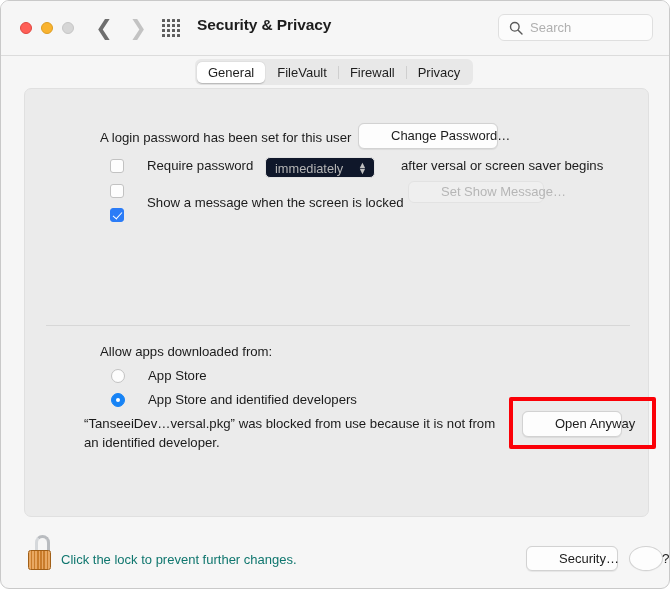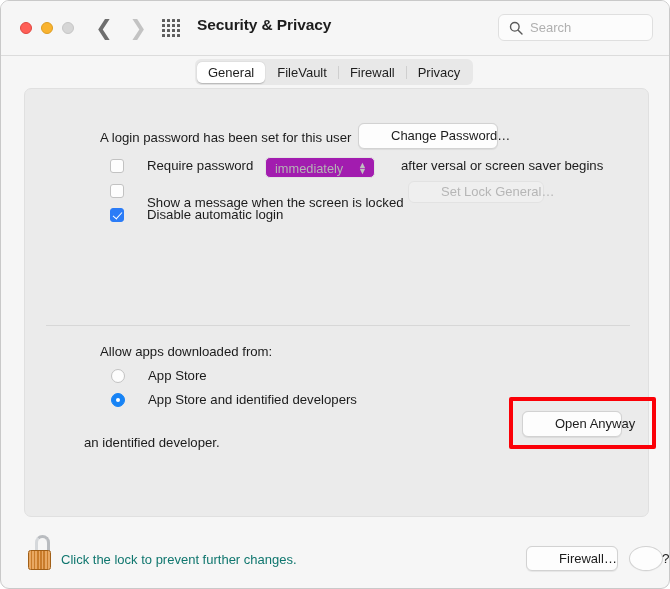--- a/index.html
+++ b/index.html
@@ -212,21 +212,21 @@
     width: 4px; height: 4px;
     border-radius: 50%;
     background: #ffffff;
   }
 
   
   #popup-immediately {
     position: absolute;
     left: 240px; top: 155px;
     width: 110px; height: 21px;
-    background: #a21caf;
+    background: #0f172a;
     border: 1px solid #e3e3e3;
     border-radius: 5px;
   }
   #popup-immediately-label {
     position: absolute;
     left: 9px; top: 3px;
     font-size: 12.8px;
     color: #b4b4b4;
   }
   #popup-chevrons {
@@ -383,46 +383,46 @@
       <div id="popup-chevrons">
         <div>▲</div>
           <div>▼</div>
       </div>
     </div>
 
     <div class="lbl" style="left:360px; top:69px;">after versal or screen saver begins</div>
 
     <div class="cbox" style="left:85px; top:95px;"></div>
     <div class="lbl" style="left:106px; top:106px;">Show a message when the screen is locked</div>
-    <div class="pushbtn disabled" style="left:383px; top:92px; width:136px; height:22px; line-height:20px;">Set Lock General…</div>
+    <div class="pushbtn disabled" style="left:383px; top:92px; width:136px; height:22px; line-height:20px;">Set Show Message…</div>
 
     <div class="cbox checked" style="left:85px; top:119px;"></div>
-    <div class="lbl" style="left:106px; top:118px;">Disable automatic login</div>
 
     <div id="divider"></div>
 
     <div class="lbl" style="left:59px; top:255px;text-align:right;">Allow apps downloaded from:</div>
 
     <div class="radio" style="left:86px; top:280px;"></div>
     <div class="lbl" style="left:107px; top:279px;">App Store</div>
 
     <div class="radio selected" style="left:86px; top:304px;"></div>
     <div class="lbl" style="left:107px; top:303px;">App Store and identified developers</div>
 
+    <div class="msgline" style="left:59px; top:327px;">“TanseeiDev…versal.pkg” was blocked from use because it is not from</div>
     <div class="msgline" style="left:59px; top:346px;">an identified developer.</div>
 
     <div class="pushbtn" style="left:497px; top:322px; width:100px; height:26px; line-height:24px;">Open Anyway</div>
   </div>
 
   <div id="annotation-rect"></div>
 
   <div id="lock-icon">
     <div id="lock-shackle"></div>
     <div id="lock-body"></div>
   </div>
 
   <div id="lock-text">Click the lock to prevent further changes.</div>
 
-  <div class="pushbtn" id="btn-advanced">Firewall…</div>
+  <div class="pushbtn" id="btn-advanced">Security…</div>
 
   <div class="pushbtn" id="btn-help">?</div>
 
 </div>
 
 </body></html>

